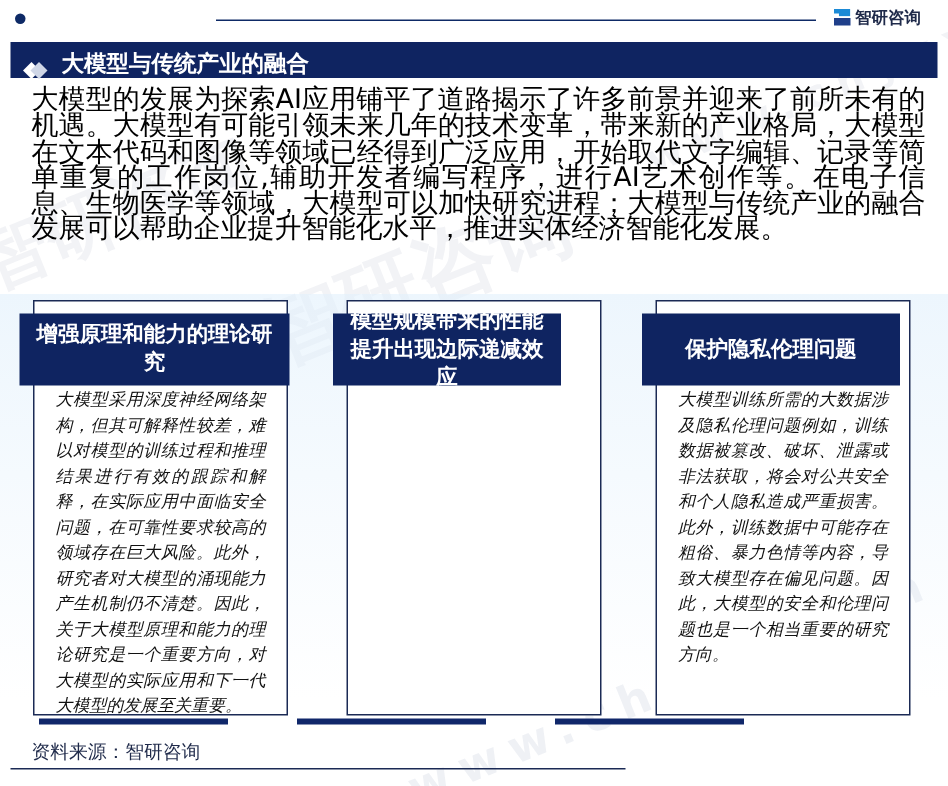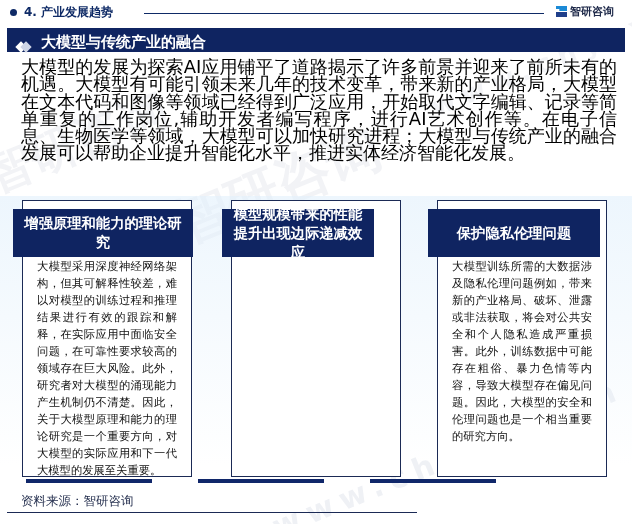--- a/index.html
+++ b/index.html
@@ -30,21 +30,21 @@
   .diamond-icon i.b { left: 5px; background: #cfd6e6; }
   .title-text { margin-left: 10px; color: #fff; font-size: 15px; font-weight: bold; }
 
   .intro { position: absolute; left: 21px; top: 58px; width: 596px; font-size: 18px; line-height: 17.3px; color: #000000; text-align: justify; }
 
   .glow { position: absolute; left: 0; top: 196px; width: 632px; height: 270px; background: linear-gradient(180deg, rgba(225,240,252,0.6), rgba(255,255,255,0)); }
 
   .card { position: absolute; top: 200px; width: 170px; height: 277px; border: 1.5px solid #1b2a55; background: #fff; }
   .card-shadow { position: absolute; height: 4px; background: #10276a; }
   .card-head { position: absolute; top: 8px; height: 48px; background: #0f2461; color: #fff; font-weight: bold; font-size: 14.3px; line-height: 19px; text-align: center; display: flex; align-items: center; justify-content: center; padding: 0 6px; }
-  .card-body { position: absolute; top: 57px; left: 14px; right: 14px; font-size: 11.3px; line-height: 17px; color: #111; text-align: justify; }
+  .card-body { position: absolute; top: 57px; left: 14px; right: 14px; font-size: 11.3px; line-height: 17px; color: #111; text-align: justify; font-style: italic; }
 
   .c1 { left: 22px; }
   .c1 .card-head { left: -10px; width: 180px; }
   .s1 { left: 26px; top: 479px; width: 126px; }
   .c2 { left: 231px; }
   .c2 .card-head { left: -10px; width: 152px; }
   .s2 { left: 198px; top: 479px; width: 126px; }
   .c3 { left: 437px; }
   .c3 .card-head { left: -10px; width: 172px; }
   .s3 { left: 370px; top: 479px; width: 126px; }
@@ -58,21 +58,20 @@
 </head>
 <body>
 
 <div class="wm wm4">智研咨询</div>
 <div class="wm wm1">智研咨询</div>
 <div class="wm wm2">www.chyxx.com</div>
 <div class="wm wm3">www.chyxx.com</div>
 
 <div class="top-bar">
   <span class="section-dot"></span>
-  <span class="section-label">4. 产业发展趋势</span>
   <span class="section-rule"></span>
   <div class="brand">
     <span class="brand-logo">
         <span class="b1"></span>
         <span class="b2"></span>
       </span>
     <span class="brand-text">智研咨询</span>
   </div>
 </div>
 
@@ -95,21 +94,21 @@
 </div>
 
 <div class="card-shadow s2"></div>
 <div class="card c2">
   <div class="card-head">模型规模带来的性能提升出现边际递减效应</div>
 </div>
 
 <div class="card-shadow s3"></div>
 <div class="card c3">
   <div class="card-head">保护隐私伦理问题</div>
-  <div class="card-body">大模型训练所需的大数据涉及隐私伦理问题例如，带来新的产业格局、破坏、泄露或非法获取，将会对公共安全和个人隐私造成严重损害。此外，训练数据中可能存在粗俗、暴力色情等内容，导致大模型存在偏见问题。因此，大模型的安全和伦理问题也是一个相当重要的研究方向。</div>
+  <div class="card-body">大模型训练所需的大数据涉及隐私伦理问题例如，训练数据被篡改、破坏、泄露或非法获取，将会对公共安全和个人隐私造成严重损害。此外，训练数据中可能存在粗俗、暴力色情等内容，导致大模型存在偏见问题。因此，大模型的安全和伦理问题也是一个相当重要的研究方向。</div>
 </div>
 
 <div class="source">资料来源：智研咨询</div>
 <div class="bottom-rule"></div>
 <div class="slogan">
   <b>智</b><span>领产业</span>
   <b class="lead2">研</b><span>判未来</span>
 </div>
 
 </body></html>

